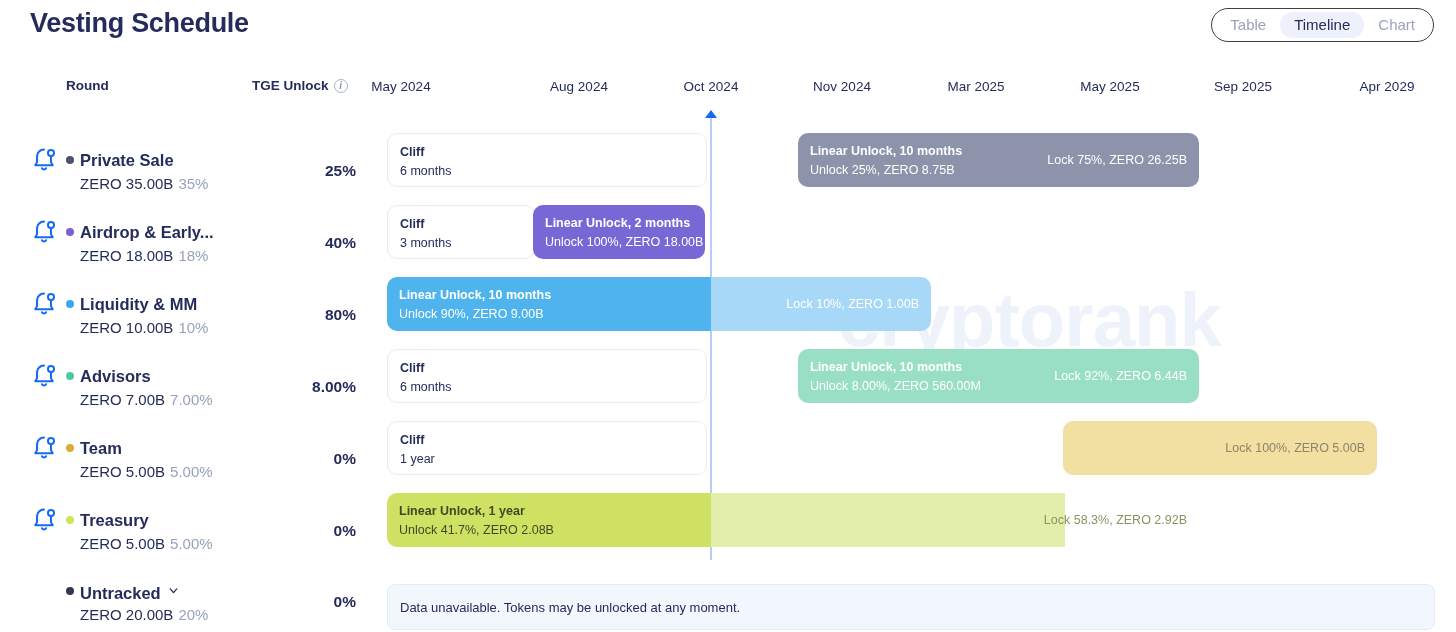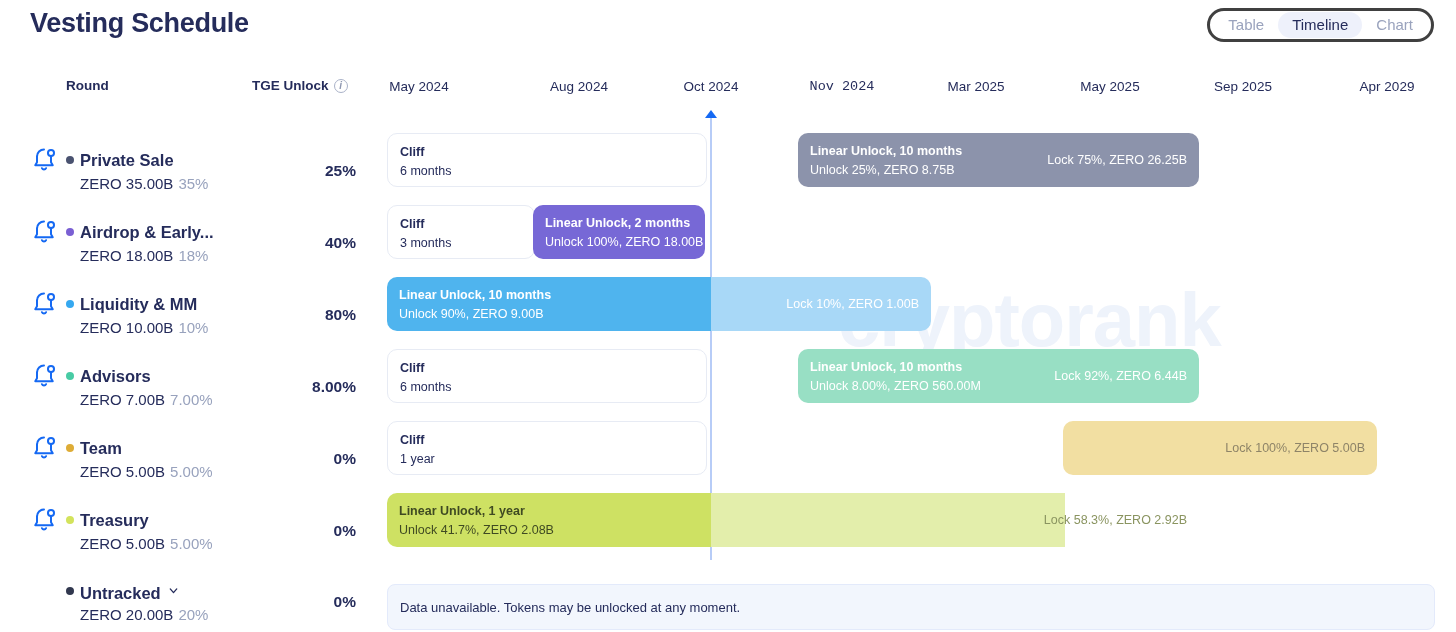--- a/index.html
+++ b/index.html
@@ -13,21 +13,21 @@
   .page { position: relative; width: 1456px; height: 632px; }
 
   
   .page-title {
     position: absolute; left: 30px; top: 8px;
     font-size: 27px; font-weight: 700; letter-spacing: -0.3px; color: #252c5b;
   }
   .view-toggle {
     position: absolute; right: 22px; top: 8px;
     display: flex; align-items: center;
-    border: 3px solid #404040; border-radius: 20px;
+    border: 1px solid #404040; border-radius: 20px;
     background: #fff; padding: 4px;
     height: 34px;
   }
   .view-toggle button {
     border: 0; background: transparent; cursor: pointer;
     font-family: inherit; font-size: 15px; color: #9aa3bd;
     padding: 4px 14px; border-radius: 16px; line-height: 18px;
   }
   .view-toggle button.active { background: #eef1fb; color: #252c5b; }
 
@@ -141,24 +141,24 @@
 
   <div class="col-head round">Round</div>
   <div class="col-head tge">
     <span>TGE Unlock</span>
     <span class="info-icon">i</span>
   </div>
 
   <div class="watermark">cryptorank</div>
 
   <div id="axis-host">
-      <div class="axis-label" style="left: 419px;">May 2024</div>
+      <div class="axis-label" style="left: 401px;">May 2024</div>
       <div class="axis-label" style="left: 579px;">Aug 2024</div>
       <div class="axis-label" style="left: 711px;">Oct 2024</div>
-      <div class="axis-label" style="left: 842px; font-family: Liberation Mono, monospace;">Nov 2024</div>
+      <div class="axis-label" style="left: 842px;">Nov 2024</div>
       <div class="axis-label" style="left: 976px;">Mar 2025</div>
       <div class="axis-label" style="left: 1110px;">May 2025</div>
       <div class="axis-label" style="left: 1243px;">Sep 2025</div>
       <div class="axis-label" style="left: 1387px;">Apr 2029</div>
     </div>
   <div id="marker-host">
       <div class="today-arrow" style="left: 711px;"></div>
       <div class="today-line" style="left: 710px;"></div>
     </div>
   <div id="rows-host">

